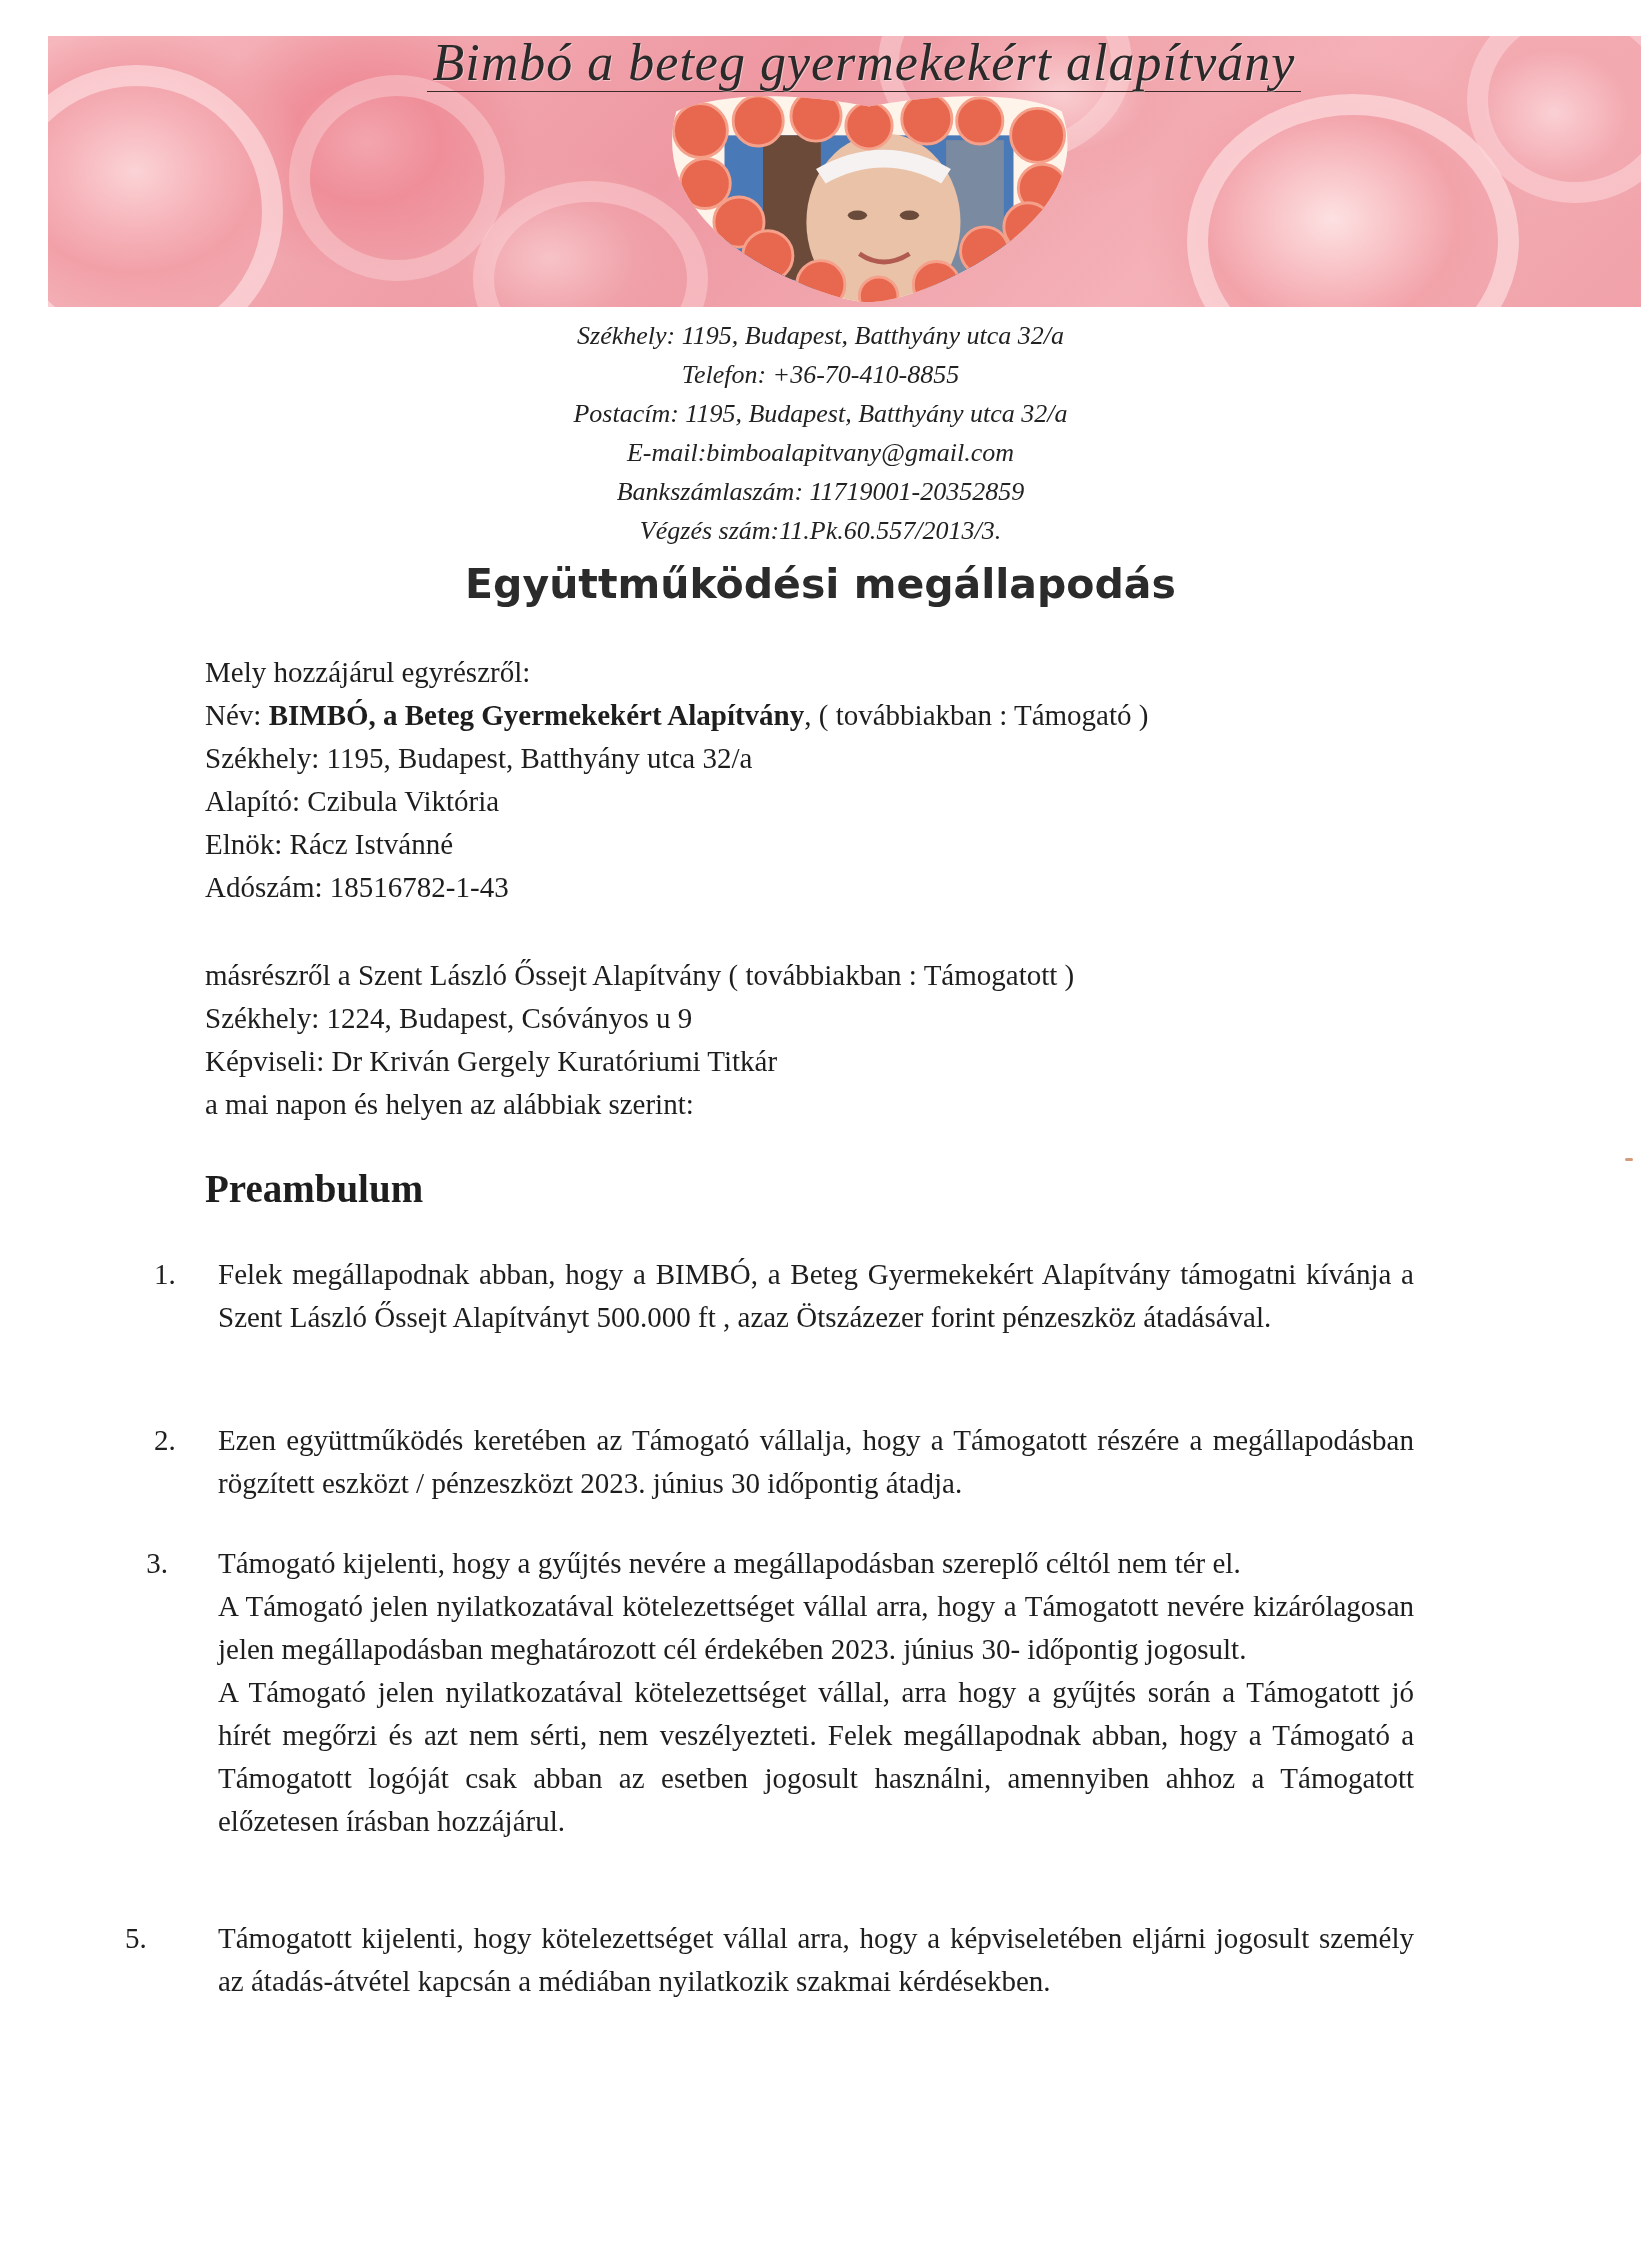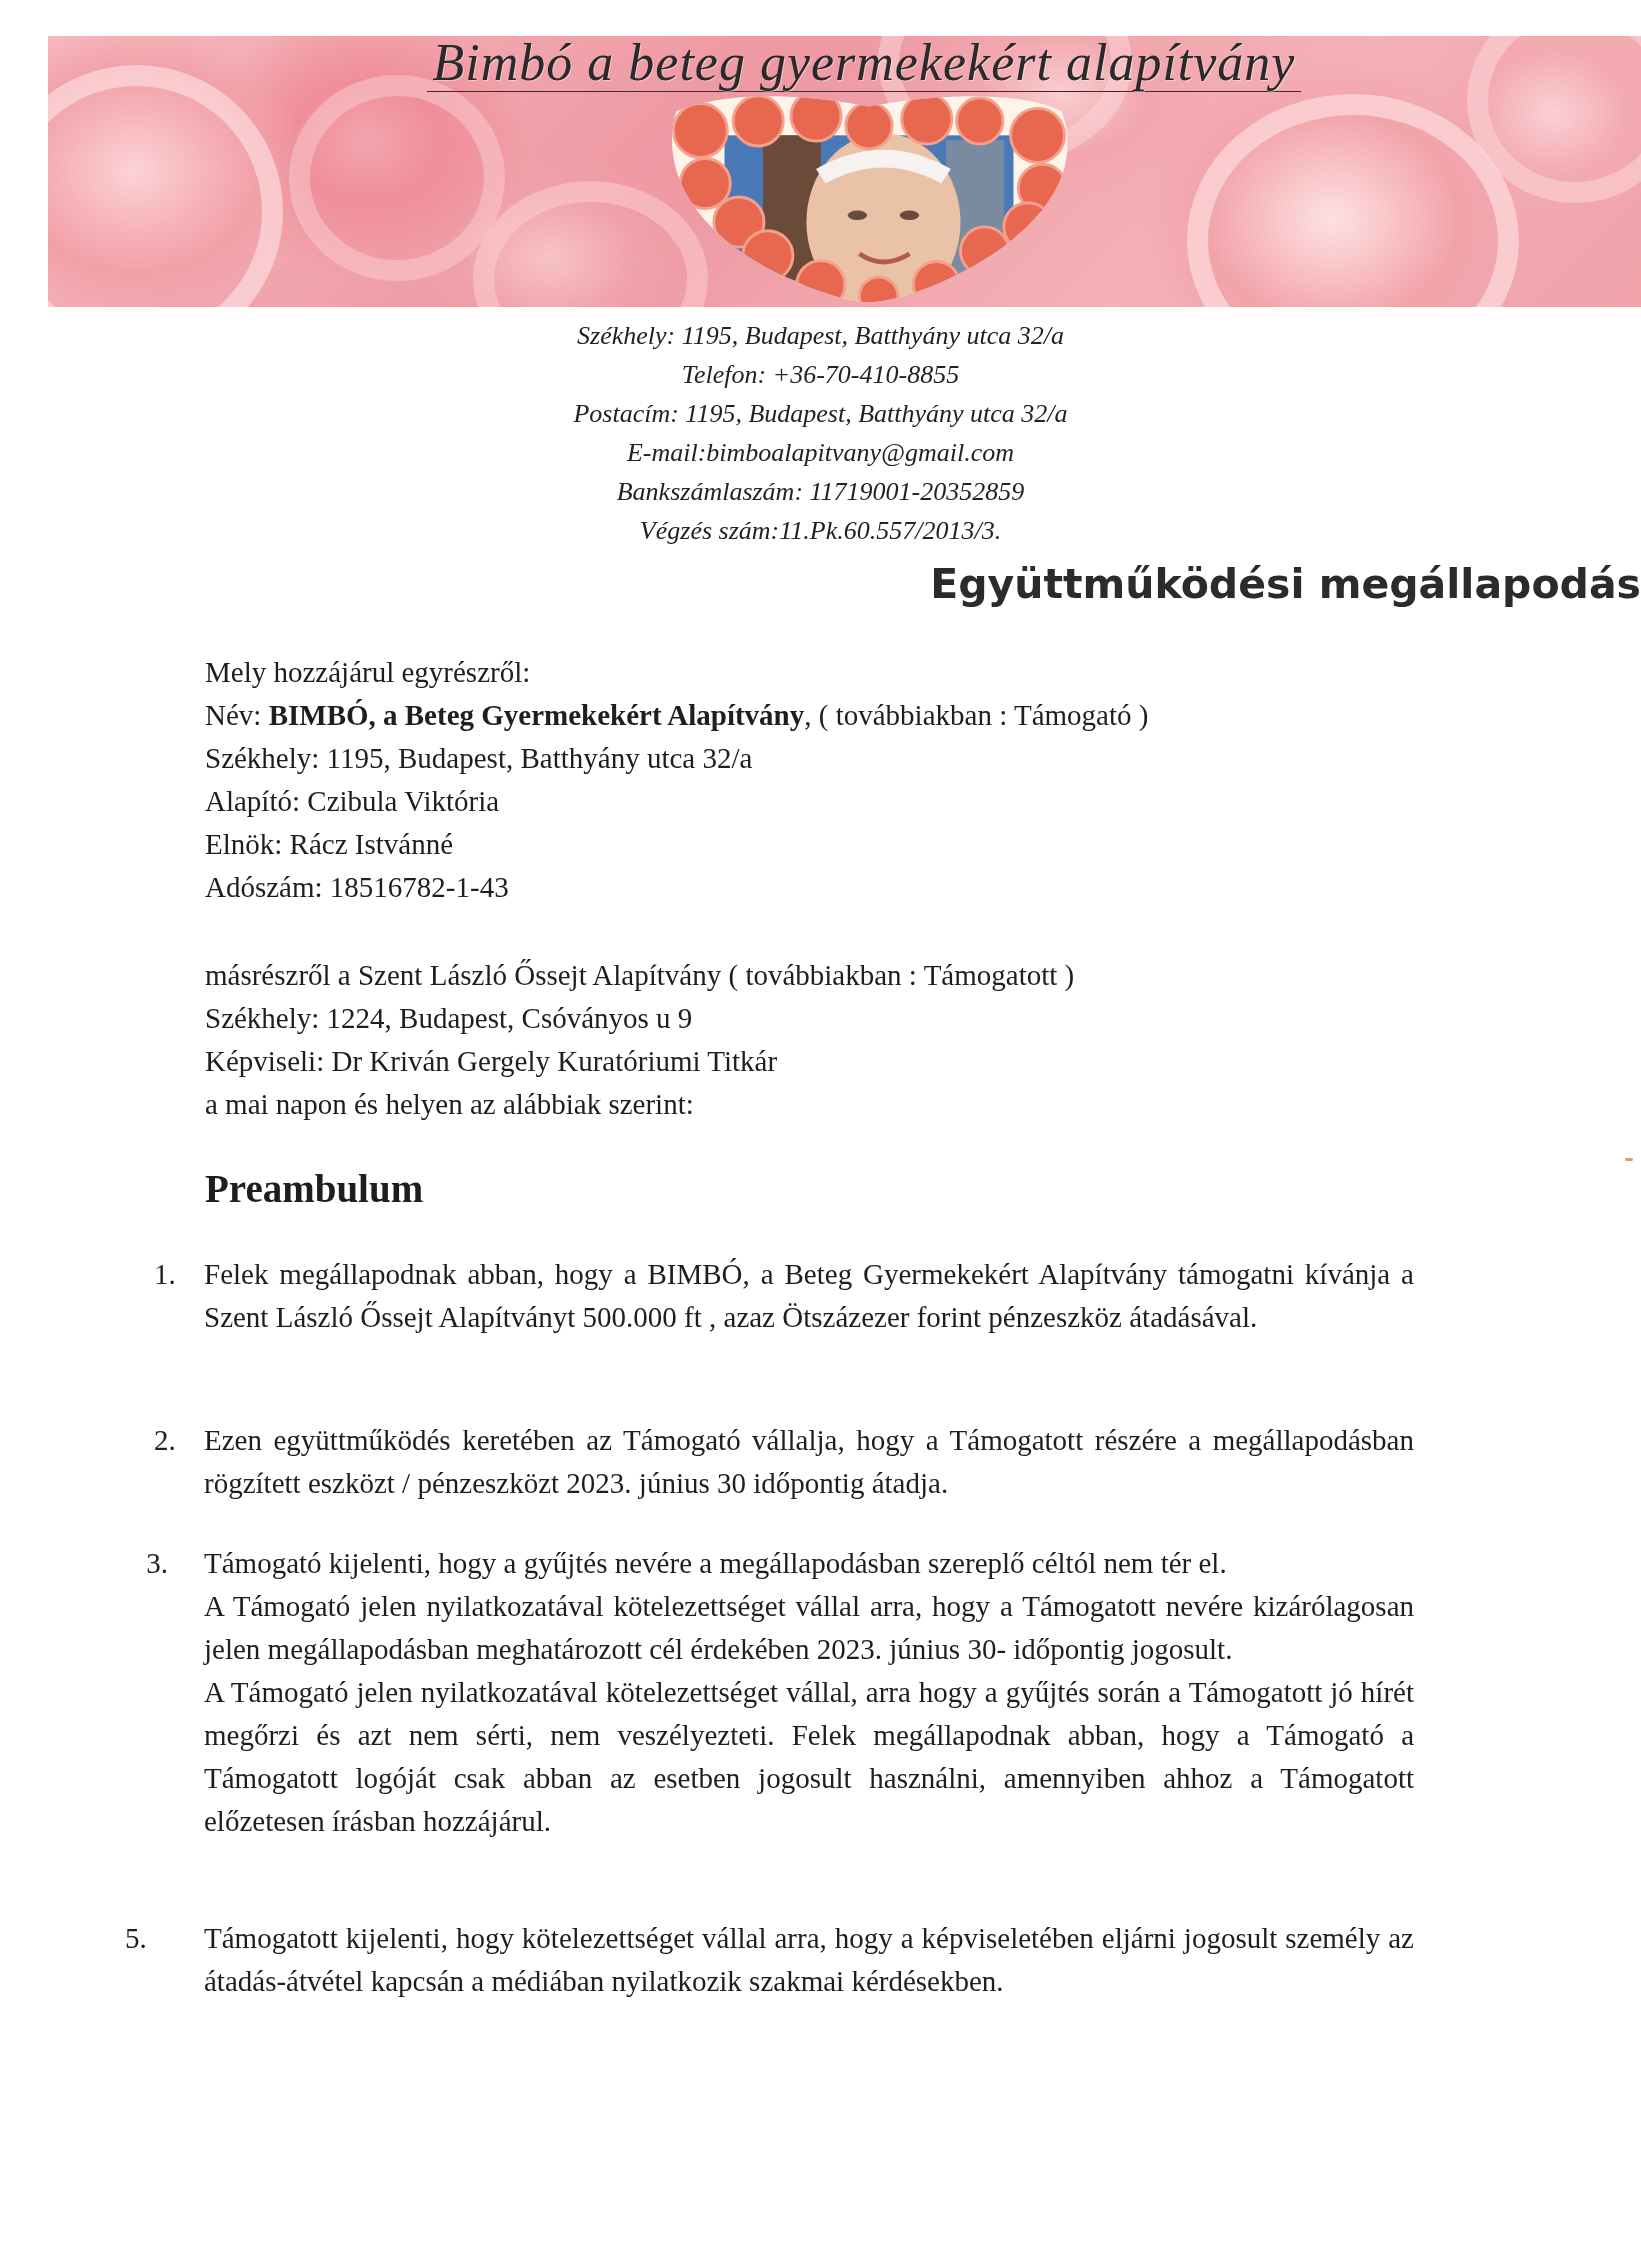--- a/index.html
+++ b/index.html
@@ -18,31 +18,31 @@
   }
   .banner-swirl { position: absolute; border-radius: 50%; border: 21px solid rgba(255,235,236,0.55); }
   .banner-title { position: absolute; left: 0; right: 0; top: 0; text-align: center; font-family: "Liberation Serif", serif; font-style: italic; font-size: 52px; color: #2a2a2a; letter-spacing: 1px; line-height: 54px; text-shadow: 1px 1px 0 rgba(255,255,255,0.4); }
   .banner-title span { border-bottom: 1.9px solid #3a2a2a; padding: 0 5.8px; }
   .heart { position: absolute; left: 599px; top: 56px; width: 444px; height: 210px; }
 
   
   .letterhead { position: absolute; left: 0; right: 0; top: 316px; text-align: center; font-family: "Liberation Serif", serif; font-style: italic; font-size: 26px; line-height: 39px; color: #222; }
   .letterhead div { height: 39px; }
 
-  .doc-title { position: absolute; left: 0; right: 0; top: 560px; text-align: right; font-family: "DejaVu Sans", "Liberation Sans", sans-serif; font-weight: bold; font-size: 41px; color: #2b2b2b; letter-spacing: 0px; }
+  .doc-title { position: absolute; left: 0; right: 0; top: 560px; text-align: center; font-family: "DejaVu Sans", "Liberation Sans", sans-serif; font-weight: bold; font-size: 41px; color: #2b2b2b; letter-spacing: 0px; }
 
   .block { position: absolute; left: 205px; font-size: 29px; line-height: 43px; color: #1e1e1e; }
   .block div { white-space: nowrap; }
   .bold { font-weight: bold; }
 
   .preamble { position: absolute; left: 205px; top: 1166px; font-size: 39px; font-weight: bold; color: #1e1e1e; }
 
   .item { position: absolute; left: 154px; width: 1260px; font-size: 29px; line-height: 43px; color: #1e1e1e; }
   .item .num { position: absolute; left: 0; top: 0; }
-  .item .body { margin-left: 50px; text-align: justify; text-align-last: left; }
+  .item .body { margin-left: 64px; text-align: justify; text-align-last: left; }
   .item p { margin: 0; }
 
   .scan-mark { position: absolute; left: 1625px; top: 1158px; width: 7.7px; height: 2.9px; background: #c9835a; opacity: 0.8; border-radius: 1.9px; }
 </style>
 </head>
 <body>
 
 <div class="banner">
   <div class="banner-swirl" style="left:-58px;top:29px;width:251px;height:251px;"></div>
   <div class="banner-swirl" style="left:241px;top:39px;width:174px;height:164px;border-color:rgba(250,205,210,0.5)"></div>

